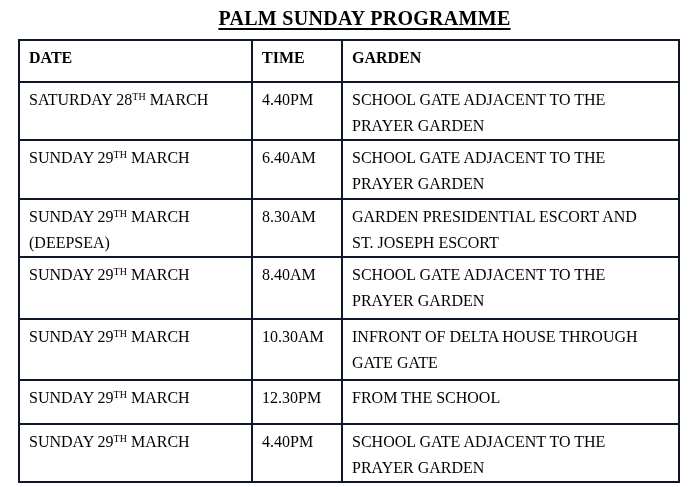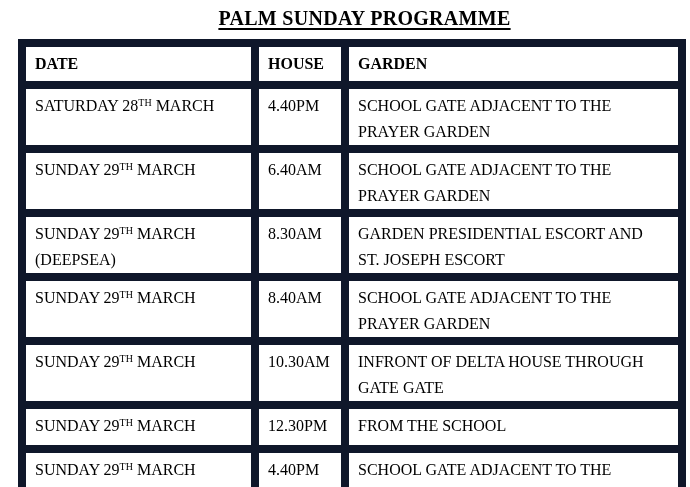--- a/index.html
+++ b/index.html
@@ -25,21 +25,21 @@
   table.programme {
     border-collapse: collapse;
     table-layout: fixed;
     margin: 9px 0 0 18px;
     width: 660px;
   }
   col.c-date  { width: 233px; }
   col.c-time  { width: 90px; }
   col.c-route { width: 337px; }
   th, td {
-    border: 8px solid #0f172a;
+    border: 2px solid #0f172a;
     vertical-align: top;
     text-align: left;
     padding: 4px 8px 0 9px;
     font-size: 16px;
     line-height: 26px;
     overflow: hidden;
   }
   th { font-weight: bold; }
   tr.rh  { height: 42px; }
   tr.r0  { height: 44px; }
@@ -64,21 +64,21 @@
 
   <table class="programme">
     <colgroup>
       <col class="c-date">
         <col class="c-time">
         <col class="c-route">
     </colgroup>
     <thead>
       <tr class="rh">
         <th>DATE</th>
-        <th>HOUSE</th>
+        <th>TIME</th>
         <th>GARDEN</th>
       </tr>
     </thead>
     <tbody>
 
       <tr class="r0">
         <td>
           <div><span>SATURDAY 28</span><sup class="ord">TH</sup><span> MARCH</span></div>
           <div></div>
         </td>

